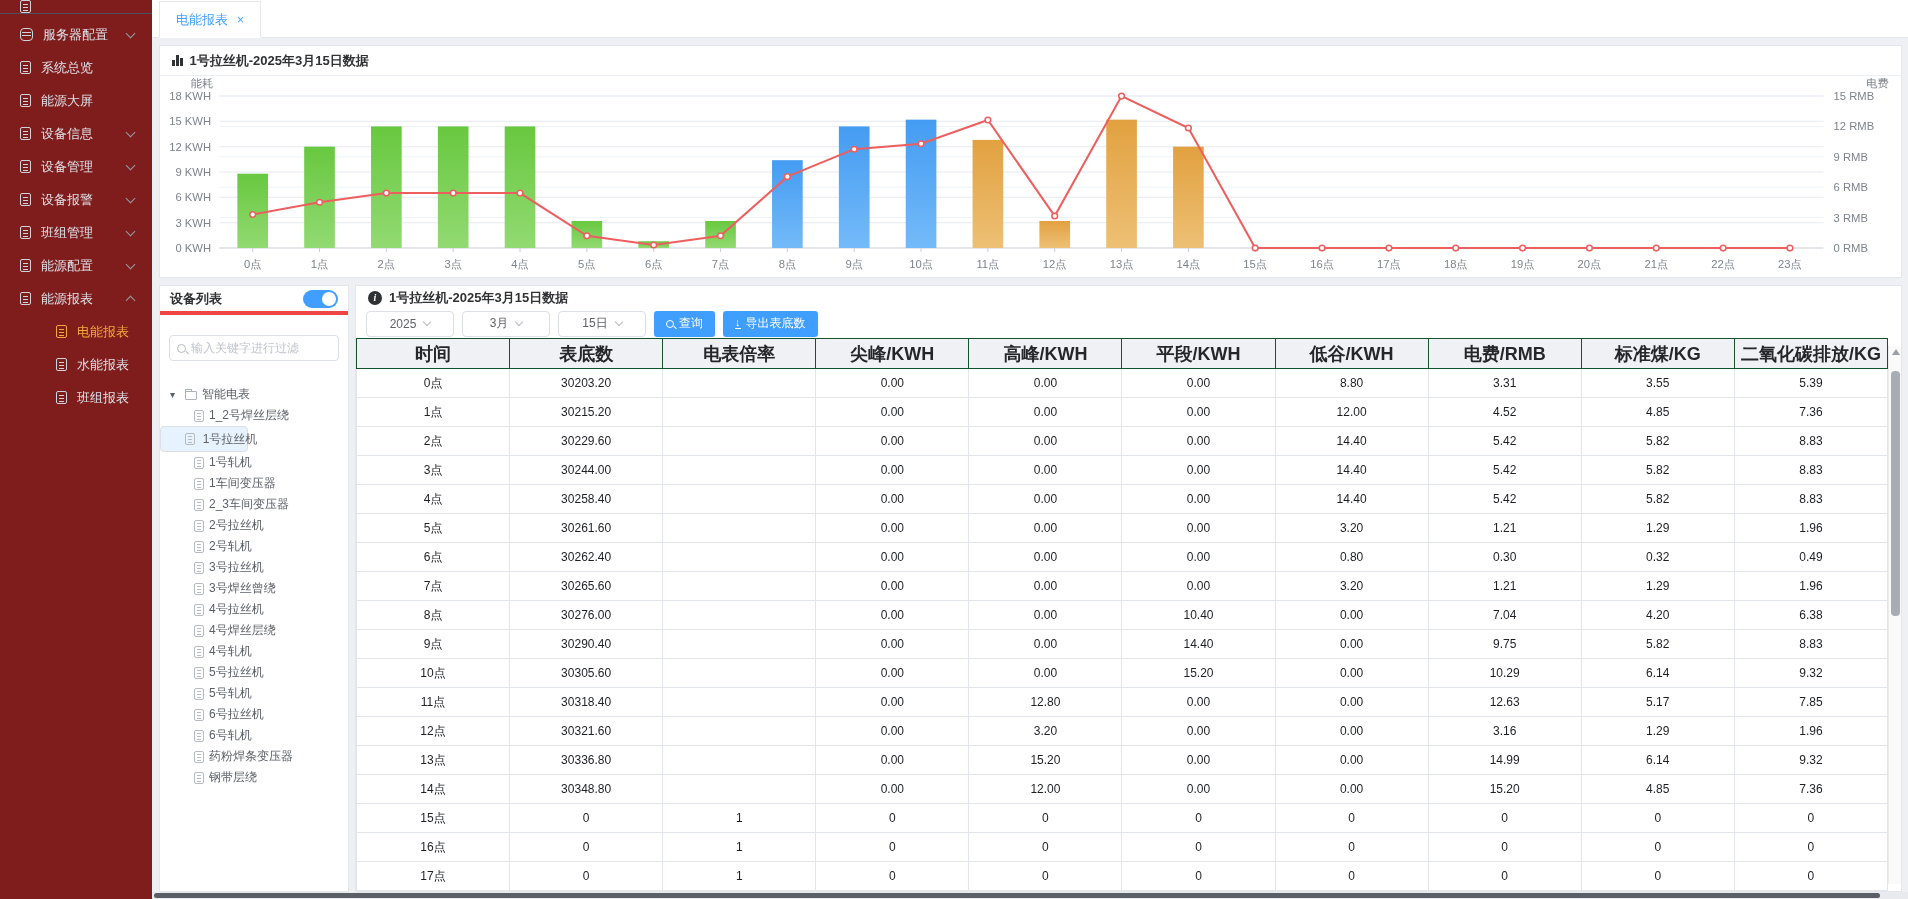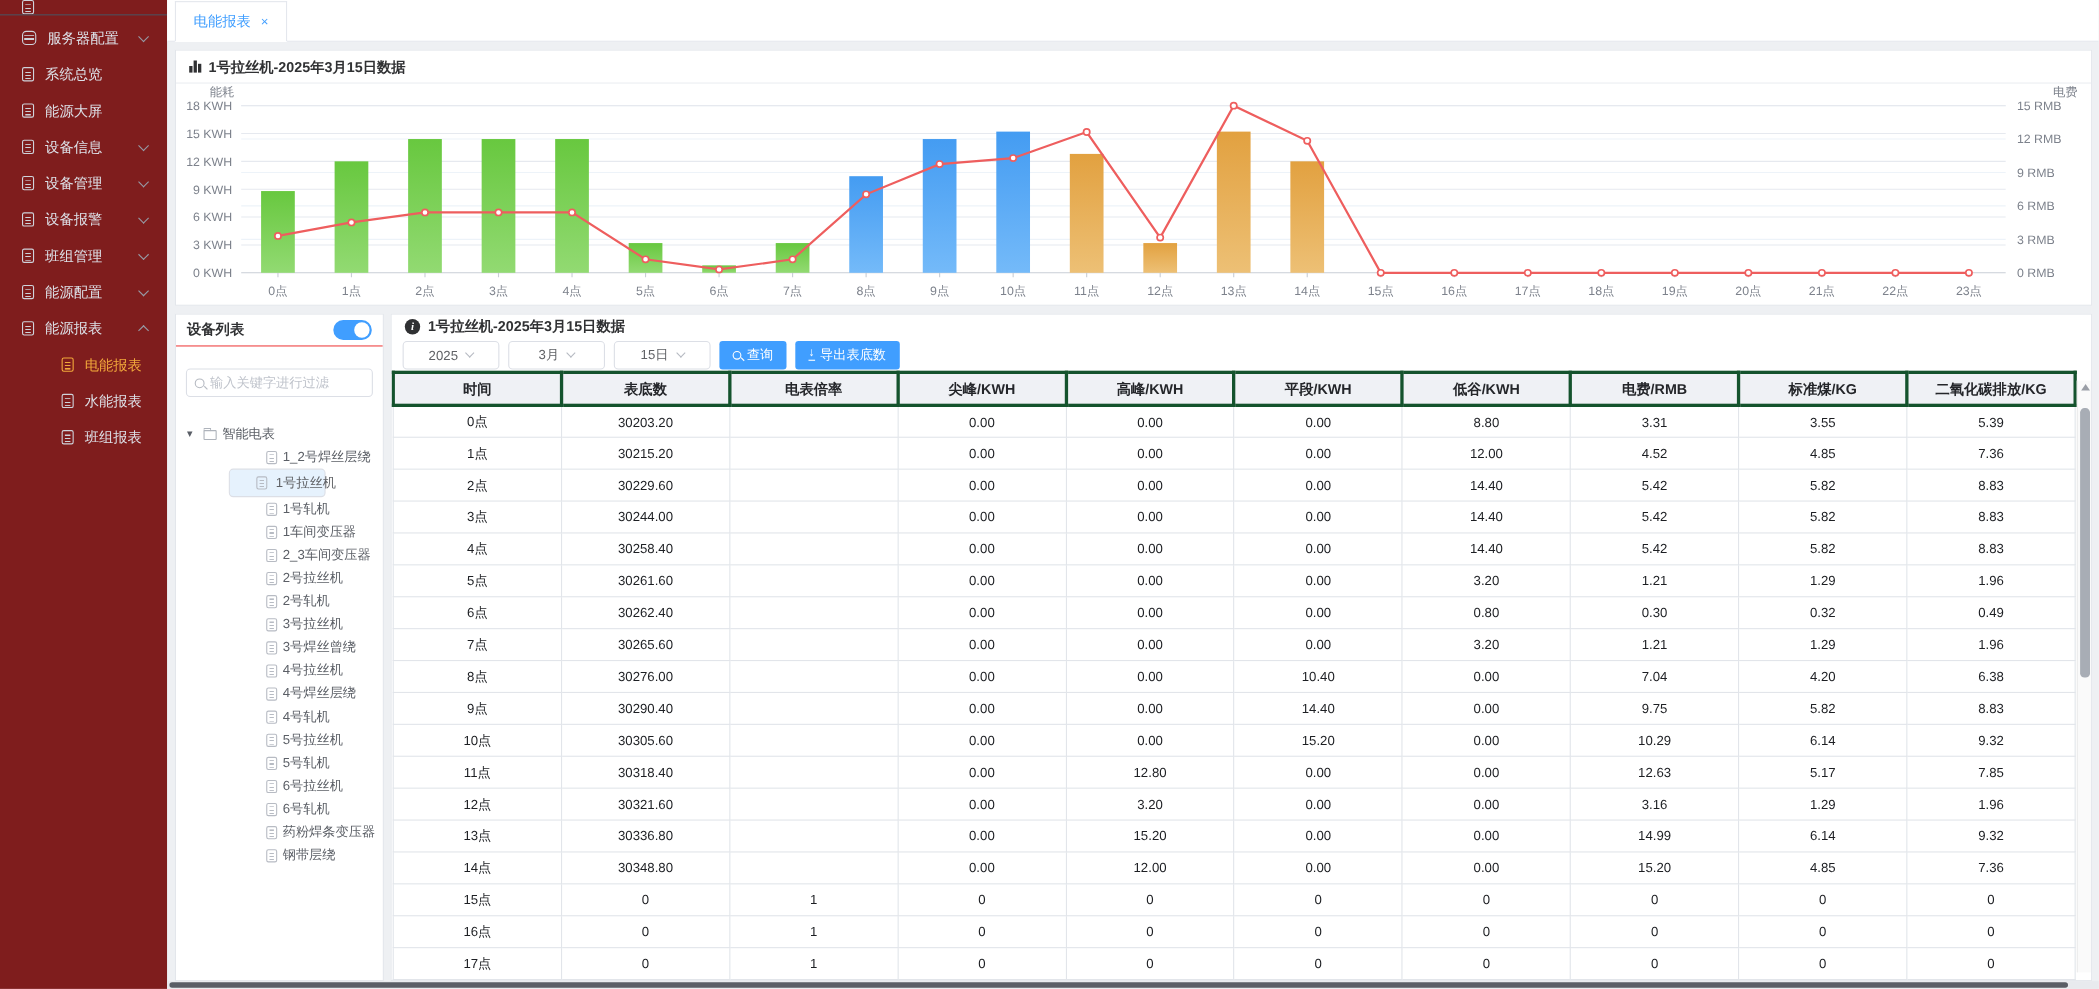--- a/index.html
+++ b/index.html
@@ -42,38 +42,38 @@
   .barchart-ic i { width:2.5px; background:#303133; display:block; }
   .barchart-ic i:nth-child(1){height:6px;} .barchart-ic i:nth-child(2){height:11px;} .barchart-ic i:nth-child(3){height:8px;}
   #chart { display:block; width:100%; height:200px; }
   .ax { font-size:11px; fill:#7d828c; font-family:"Liberation Sans",sans-serif; }
 
   
   .bottom { flex:1; min-height:0; display:flex; gap:6px; }
 
   
   .device-panel { width:190px; flex:none; overflow:hidden; display:flex; flex-direction:column; }
-  .dp-head { height:29px; display:flex; align-items:center; justify-content:space-between; padding:0 10px; border-bottom:1px solid #ef4444; }
+  .dp-head { height:29px; display:flex; align-items:center; justify-content:space-between; padding:0 10px; border-bottom:4px solid #ef4444; }
   .dp-title { font-weight:bold; font-size:13px; }
   .switch { width:35px; height:18px; border-radius:9px; background:#409eff; position:relative; cursor:pointer; flex:none; }
   .switch::after { content:""; position:absolute; right:2px; top:2px; width:14px; height:14px; border-radius:50%; background:#fff; }
   .dp-radios { display:flex; align-items:center; gap:8px; padding:9px 10px 4px 12px; font-size:12px; color:#606266; }
   .radio { display:flex; align-items:center; gap:4px; cursor:pointer; white-space:nowrap; }
   .radio .rdot { width:12px; height:12px; border-radius:50%; border:1px solid #b9bdc5; background:#fff; flex:none; position:relative; }
   .radio.sel .rdot { border-color:#409eff; background:#409eff; }
   .radio.sel .rdot::after { content:""; position:absolute; left:3.5px; top:3.5px; width:4px; height:4px; border-radius:50%; background:#fff; }
   .radio.sel { color:#409eff; }
   .dp-search { margin:20px 9px; height:26px; border:1px solid #dcdfe6; border-radius:4px; display:flex; align-items:center; padding:0 7px; gap:5px; background:#fff; }
   .mag-ic { width:9px; height:9px; border:1.4px solid #b6bac2; border-radius:50%; position:relative; flex:none; }
   .mag-ic::after { content:""; position:absolute; left:7px; top:7px; width:4px; height:1.4px; background:#b6bac2; transform:rotate(45deg); }
   .dp-search input { border:none; outline:none; width:100%; font-size:12px; color:#606266; font-family:inherit; }
   .dp-search input::placeholder { color:#bfc3cb; }
   .tree { flex:1; overflow:hidden; padding:3px 0; font-size:12px; color:#5b5f66; }
   .t-row { height:21px; display:flex; align-items:center; gap:5px; padding-left:10px; cursor:pointer; white-space:nowrap; }
-  .t-row.child { padding-left:34px;margin-left:48px; }
+  .t-row.child { padding-left:34px; }
   .t-row.sel { background:#e6f2fd; }
   .caret { font-size:10px; color:#5a5e66; width:10px; }
   .folder-ic { width:12px; height:9px; border:1px solid #aeb3bb; border-radius:1px; position:relative; flex:none; margin-top:1px; }
   .folder-ic::before { content:""; position:absolute; left:-1px; top:-3px; width:5px; height:2px; border:1px solid #aeb3bb; border-bottom:none; border-radius:1px 1px 0 0; }
   .tdoc-ic { width:10px; height:12px; border:1px solid #b7bbc3; border-radius:2px; position:relative; flex:none; }
   .tdoc-ic::after { content:""; position:absolute; left:2px; right:2px; top:2px; height:7px;
       background:repeating-linear-gradient(#b7bbc3,#b7bbc3 1px,transparent 1px,transparent 3px); }
 
   
   .table-panel { flex:1; min-width:0; position:relative; display:flex; flex-direction:column; overflow:hidden; }
@@ -81,21 +81,21 @@
   .info-ic { width:14px; height:14px; border-radius:50%; background:#303133; color:#fff; font-size:10px; font-weight:bold; display:flex; align-items:center; justify-content:center; font-family:"Liberation Serif",serif; font-style:italic; flex:none; }
   .toolbar { height:33px; display:flex; align-items:center; gap:8px; padding:0 10px; }
   .sel { width:88px; height:26px; border:1px solid #dcdfe6; border-radius:4px; display:flex; align-items:center; justify-content:center; gap:8px; font-size:12px; color:#606266; background:#fff; cursor:pointer; }
   .sel .chev-s { width:6px; height:6px; border-right:1.3px solid #b6bac2; border-bottom:1.3px solid #b6bac2; transform:rotate(45deg); margin-top:-3px; }
   .btn-blue { height:26px; padding:0 12px; border-radius:3px; background:#409eff; color:#fff; font-size:12px; display:flex; align-items:center; gap:5px; border:none; cursor:pointer; font-family:inherit; }
   .btn-mag { width:8px; height:8px; border:1.3px solid #fff; border-radius:50%; position:relative; flex:none; }
   .btn-mag::after { content:""; position:absolute; left:6px; top:6px; width:4px; height:1.3px; background:#fff; transform:rotate(45deg); }
   .dl-ic { display:inline-block; border-bottom:1.3px solid #fff; line-height:9px; height:11px; font-size:11px; }
 
   table.report { width:calc(100% - 13px); border-collapse:collapse; table-layout:fixed; font-size:12px; }
-  table.report th { height:30px; background:#eff1f5; border:3px solid #14532d; font-size:13px; font-weight:bold; text-align:center; color:#24262a; }
+  table.report th { height:30px; background:#eff1f5; border:1px solid #14532d; font-size:18px; font-weight:bold; text-align:center; color:#24262a; }
   table.report td { height:29px; border:1px solid #e2e5ea; text-align:center; color:#1d1f23; background:#fff; }
 
   .vscroll { position:absolute; top:60px; right:0; bottom:7px; width:13px; background:#fafafa; border-left:1px solid #ececec; }
   .vscroll .arr { position:absolute; top:3px; left:3px; width:0; height:0; border-left:4px solid transparent; border-right:4px solid transparent; border-bottom:6px solid #9a9ea6; }
   .vscroll .vthumb { position:absolute; top:25px; left:2px; width:9px; height:245px; border-radius:4px; background:#a8adb5; }
 
   .hscroll { position:absolute; left:0; right:0; bottom:0; height:7px; background:#e8eaee; }
   .hscroll .hthumb { position:absolute; left:2px; top:1px; height:5px; width:calc(100% - 30px); border-radius:3px; background:#5a5e66; }
 </style>
 </head>

